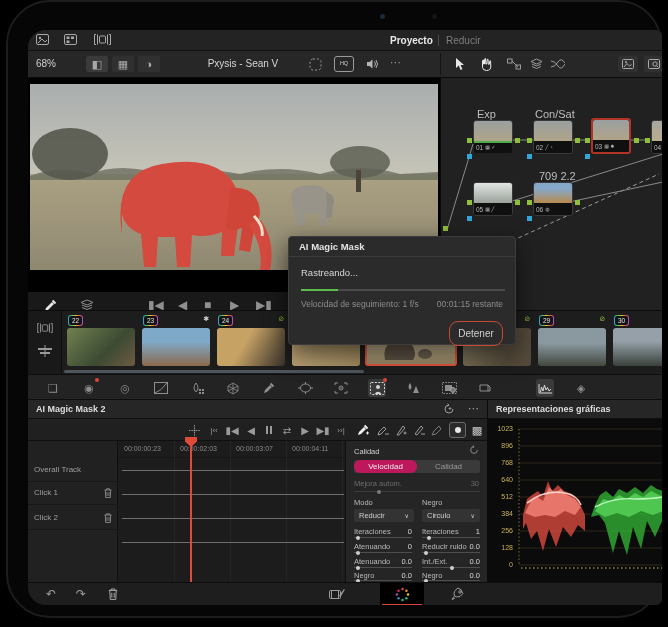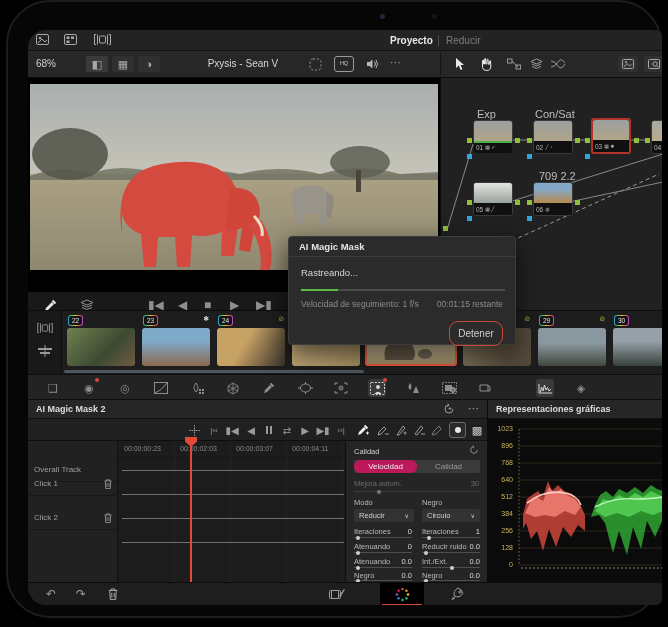--- a/index.html
+++ b/index.html
@@ -544,21 +544,21 @@
               <circle cx="4" cy="4" r="3" fill="#e8e8e8"></circle>
             </svg>
         </span>
         <span class="tp" style="left:441px;font-size:11px;color:#c8c8c8;">▩</span>
       </div>
 
       <div id="tl-names">
         <div class="tl-row" style="top:17px;">
           <span>Overall Track</span>
         </div>
-        <div class="tl-row" style="top:31px;">
+        <div class="tl-row" style="top:40px;">
           <span>Click 1</span>
           <span class="ic">
               <svg width="8" height="10" viewBox="0 0 8 10">
                 <path d="M0.5 2 L7.5 2 M2.5 2 L2.5 0.8 L5.5 0.8 L5.5 2 M1.3 2 L1.7 9.5 L6.3 9.5 L6.7 2 M3 4 L3 8 M5 4 L5 8" stroke="#9a9a9a" fill="none" stroke-width="0.8"></path>
               </svg>
             </span>
         </div>
         <div class="tl-row" style="top:65px;">
           <span>Click 2</span>
           <span class="ic">

